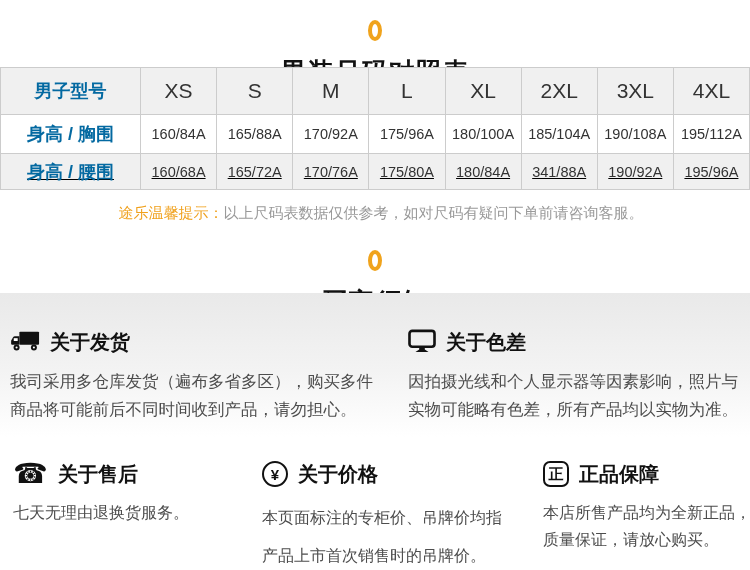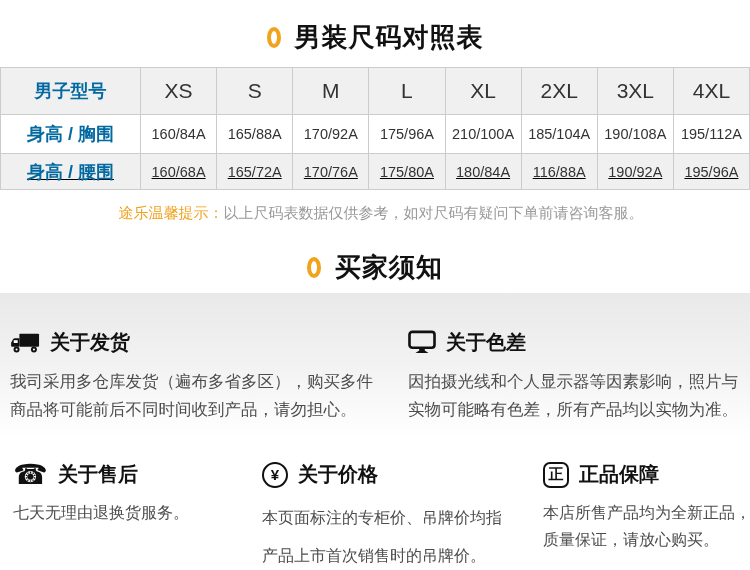--- a/index.html
+++ b/index.html
@@ -1,21 +1,21 @@
 <!DOCTYPE html>
 <html><head>
 <meta charset="utf-8">
 <style>
   * { margin:0; padding:0; box-sizing:border-box; }
   html,body { background:#fff; }
   body { font-family:"Liberation Sans","DejaVu Sans",sans-serif; }
   .page { position:relative; width:750px; height:570px; background:#fff; overflow:hidden; }
 
   
-  .sec-title { position:absolute; left:0; width:750px; display:flex; align-items:center; justify-content:center; gap:14px; }
+  .sec-title { position:absolute; left:0; width:750px; display:flex; align-items:center; justify-content:center; gap:14px;flex-direction:column; }
   .sec-title .ring { display:inline-block; width:14px; height:21px; border:4px solid #f0a31c; border-radius:50%; }
   .sec-title .t { font-size:26px; font-weight:bold; color:#111; letter-spacing:1px; }
   #title-size { top:20px; }
   #title-notes { top:250px; }
 
   
   table.size { position:absolute; top:67px; left:0; width:750px; border-collapse:collapse; table-layout:fixed; }
   table.size td { border:1px solid #ccc; text-align:center; vertical-align:middle; }
   table.size col.c0 { width:140px; }
   tr.hdr { height:47px; background:#f0f0f0; }
@@ -27,21 +27,21 @@
 
   
   .tip { position:absolute; top:204px; left:0; width:750px; text-align:center; font-size:15px;margin-left:6px; }
   .tip .hl { color:#f0a11d; }
   .tip .rest { color:#999; }
 
   
   .notes { position:absolute; top:293px; left:0; width:750px; height:277px;
            background:linear-gradient(180deg,#e9e9e9 0%,#f3f3f3 28%,#ffffff 52%); }
   .block { position:absolute; }
-  .block .head { display:flex; align-items:center; gap:10px; }
+  .block .head { display:flex; align-items:flex-start; gap:10px; }
   .block .head .htxt { font-size:20px; font-weight:bold; color:#111; }
   .block .body { margin-top:11px; color:#4d4d4d; }
   #blk-ship  { left:10px;  top:36px; }  #blk-ship .body  { width:372px; font-size:16.5px; line-height:28px; }
   #blk-color { left:408px; top:36px; }  #blk-color .body { width:345px; font-size:16.5px; line-height:28px; }
   #blk-after { left:13px;  top:168px; } #blk-after .body { width:230px; font-size:16px; line-height:27px; }
   #blk-price { left:262px; top:168px; } #blk-price .body { width:252px; font-size:16px; line-height:38px; }
   #blk-auth  { left:543px; top:168px; } #blk-auth .body  { width:212px; font-size:16px; line-height:27px; }
 
   
   .icon-svg { display:block; }
@@ -84,33 +84,33 @@
       <td class="sz">2XL</td>
       <td class="sz">3XL</td>
       <td class="sz">4XL</td>
     </tr>
     <tr class="r1">
       <td class="rowlabel">身高 / 胸围</td>
       <td class="val">160/84A</td>
       <td class="val">165/88A</td>
       <td class="val">170/92A</td>
       <td class="val">175/96A</td>
-      <td class="val">210/100A</td>
+      <td class="val">180/100A</td>
       <td class="val">185/104A</td>
       <td class="val">190/108A</td>
       <td class="val">195/112A</td>
     </tr>
     <tr class="r2">
       <td class="rowlabel">身高 / 腰围</td>
       <td class="val">160/68A</td>
       <td class="val">165/72A</td>
       <td class="val">170/76A</td>
       <td class="val">175/80A</td>
       <td class="val">180/84A</td>
-      <td class="val">116/88A</td>
+      <td class="val">341/88A</td>
       <td class="val">190/92A</td>
       <td class="val">195/96A</td>
     </tr>
   </tbody>
     </table>
 
   <div class="tip">
     <span class="hl">途乐温馨提示：</span><span class="rest">以上尺码表数据仅供参考，如对尺码有疑问下单前请咨询客服。</span>
   </div>
 

